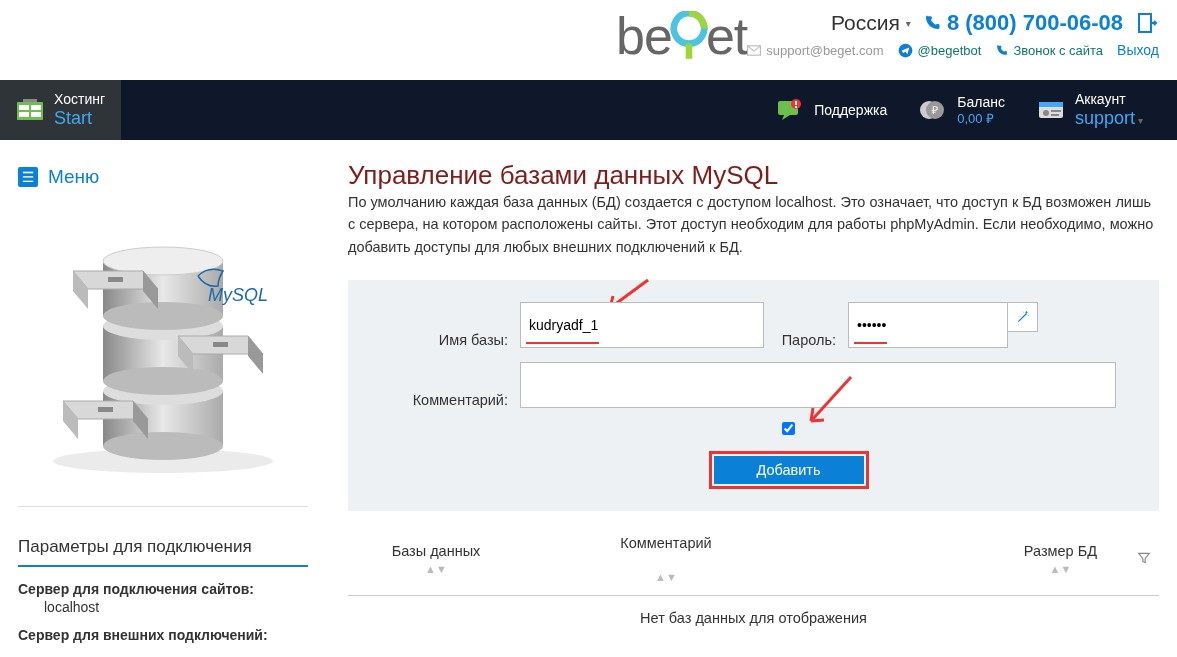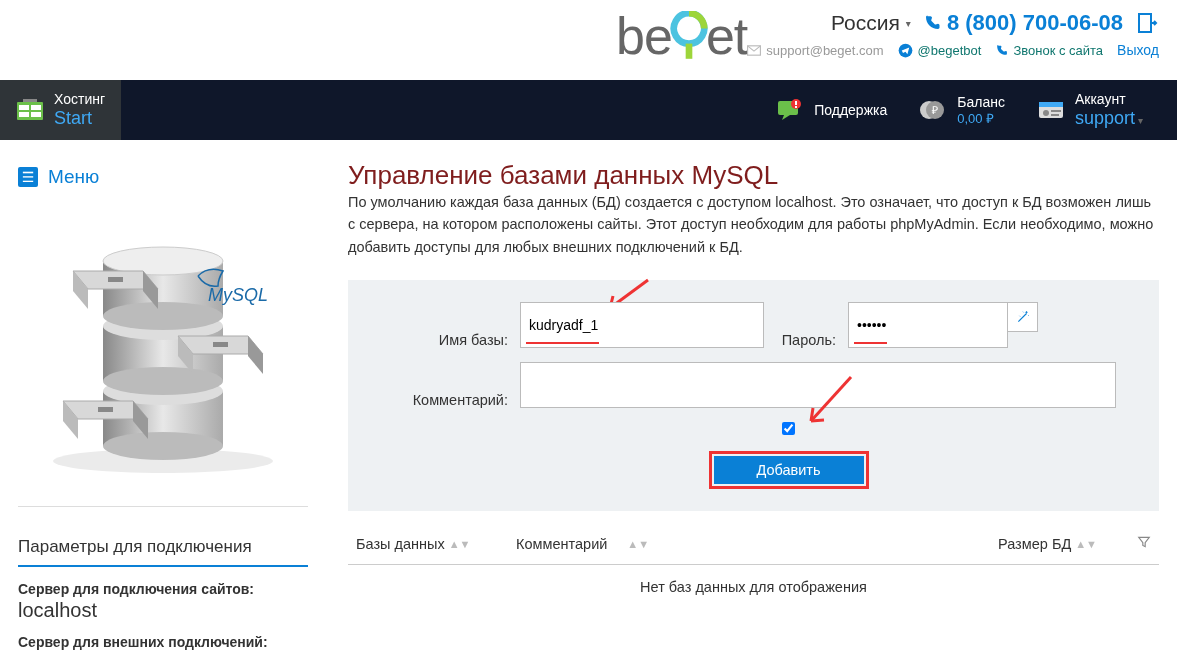--- a/index.html
+++ b/index.html
@@ -33,21 +33,21 @@
   .nav-icon { width:28px; height:24px; }
 
   
   .page { display:flex; gap:40px; padding:20px 18px 30px 18px; align-items:flex-start; min-height:520px;}
   .sidebar { width:290px; flex-shrink:0; }
   .menu-btn { display:flex; align-items:center; gap:10px; color:#0a80d6; font-size:19px; cursor:pointer; padding:6px 0 18px 0;}
   .menu-icon { width:20px; height:20px; background:#0a80d6; color:#fff; display:inline-flex; align-items:center; justify-content:center; border-radius:2px; font-size:14px;}
   .db-image { width:260px; height:260px; margin:10px auto 20px auto; display:block; }
   .params-head { border-bottom:2px solid #0a80d6; padding-bottom:8px; margin:30px 0 14px 0; font-size:17px; color:#333;}
   .param-label { font-weight:bold; margin-top:12px; font-size:14px;}
-  .param-val { font-size:20px; margin-top:2px;}
+  .param-val { font-size:14px; margin-top:2px;margin-left:26px;}
   .sidebar hr { border:none; border-top:1px solid #ddd; margin-top:30px;}
 
   .main { flex:1; }
   .h1 { font-size:26px; font-weight:400; color:#7f1d1d; }
   .desc { font-size:14.5px; line-height:1.55; margin-bottom:22px; color:#333;}
   .form-panel { background:#eef1f3; padding:22px 20px 22px 20px; position:relative;}
   .form-row { display:flex; align-items:flex-end; gap:12px; margin-bottom:14px;}
   .lbl { width:140px; text-align:right; font-size:14.5px; color:#333;}
   .lbl.narrow { width:60px; }
   input[type=text], input[type=password] { height:46px; border:1px solid #bbb; padding:0 8px; font-size:14px; background:#fff; }
@@ -56,21 +56,21 @@
   .inp-comment { width:596px; }
   .wand { width:30px; height:30px; border:1px solid #bbb; border-left:none; background:#fff; display:inline-flex; align-items:center; justify-content:center; cursor:pointer; color:#0a80d6; font-size:14px;}
   .check-row { text-align:center; display:flex; justify-content:center; align-items:center; gap:8px; margin:12px 0 16px 0; font-size:14.5px; padding-left:70px;}
   .submit-row { display:flex; justify-content:center; padding-left:70px;}
   .submit-wrap { border:3px solid #e33; padding:2px; }
   .btn-add { background:#0a80d6; color:#fff; border:none; height:28px; width:150px; font-size:14.5px; cursor:pointer;}
   .underline-red { border-bottom:2px solid #e33; display:inline-block; padding:0 2px 1px 2px; min-height:18px;}
   .arrow { position:absolute; color:#e33; }
 
   .table-head { display:flex; align-items:center; border-bottom:1px solid #ccc; padding:12px 8px; margin-top:12px; font-size:14.5px; color:#333;}
-  .th { display:flex; align-items:center; gap:4px; cursor:pointer;}
+  .th { display:flex; align-items:center; gap:4px; cursor:pointer;flex-direction:column;}
   .th.db { width:160px; }
   .th.cm { width:300px;gap:20px; }
   .th.sz { margin-left:auto; }
   .sort-icon { color:#bbb; font-size:11px; }
   .filter-icon { margin-left:40px; color:#888; cursor:pointer;}
   .empty-row { text-align:center; padding:14px 0 40px 0; font-size:14.5px; color:#333;}
   .caret-down::after{content:"▾"; font-size:10px; margin-left:3px; color:#666;}
   .shadow-inp{position:relative;}
 </style>
 </head>

